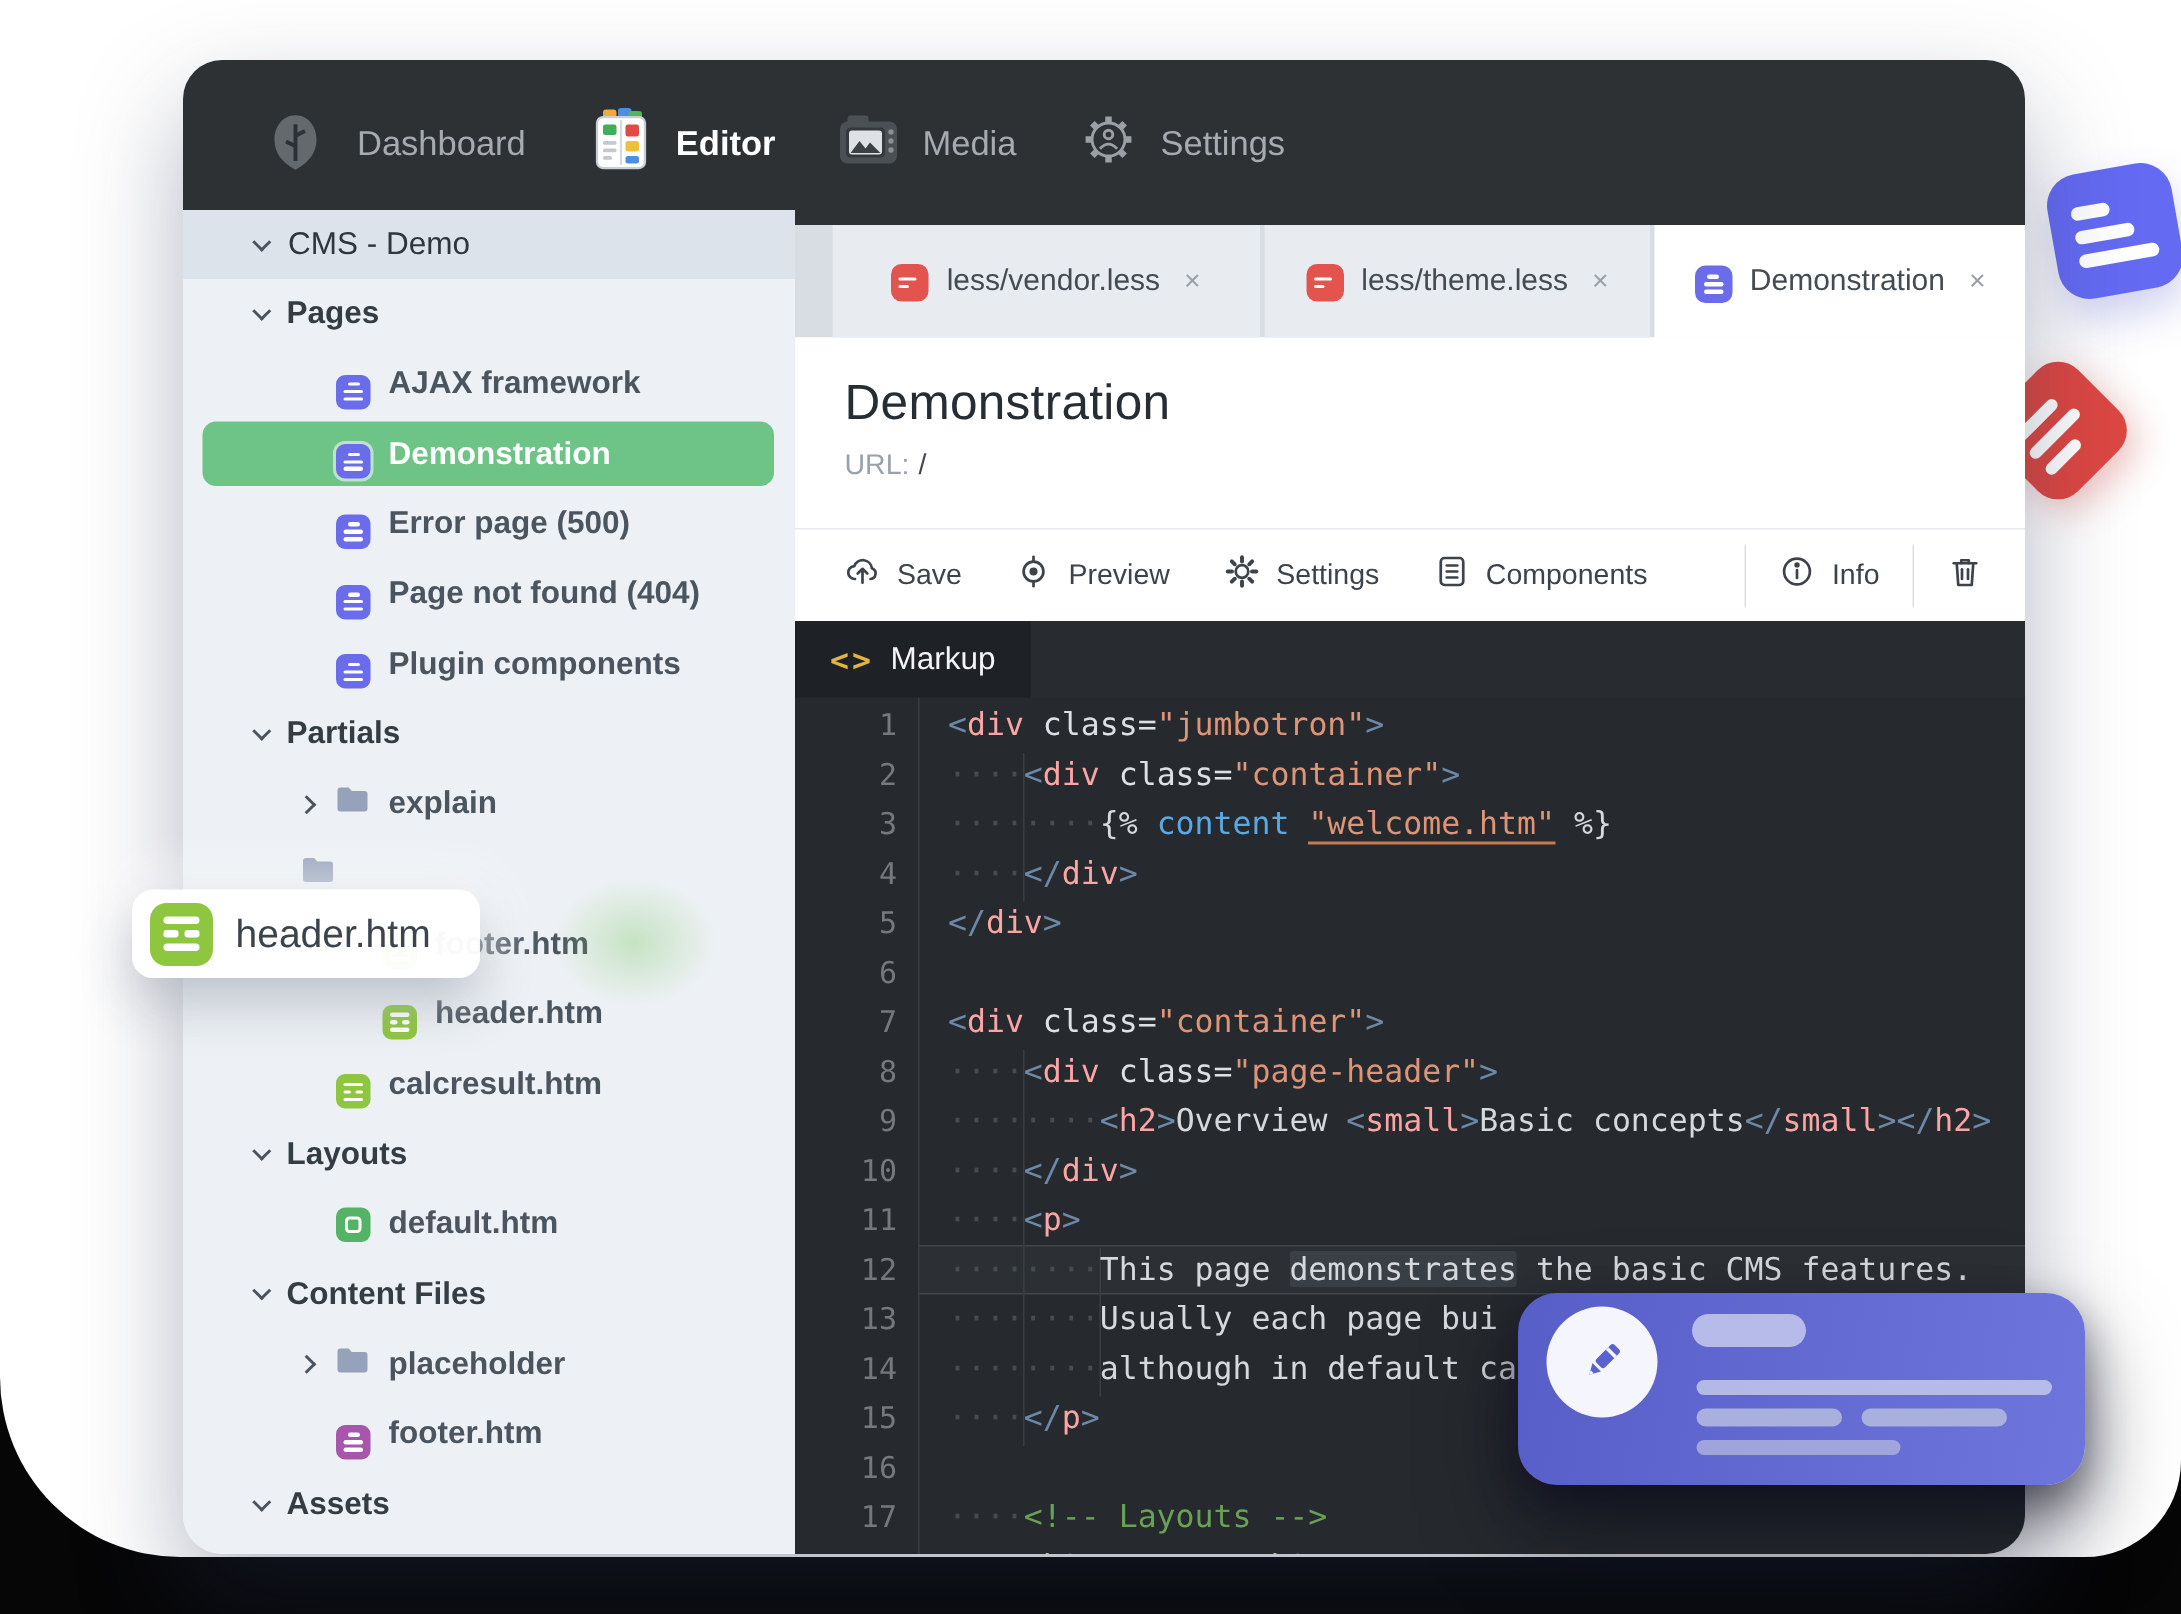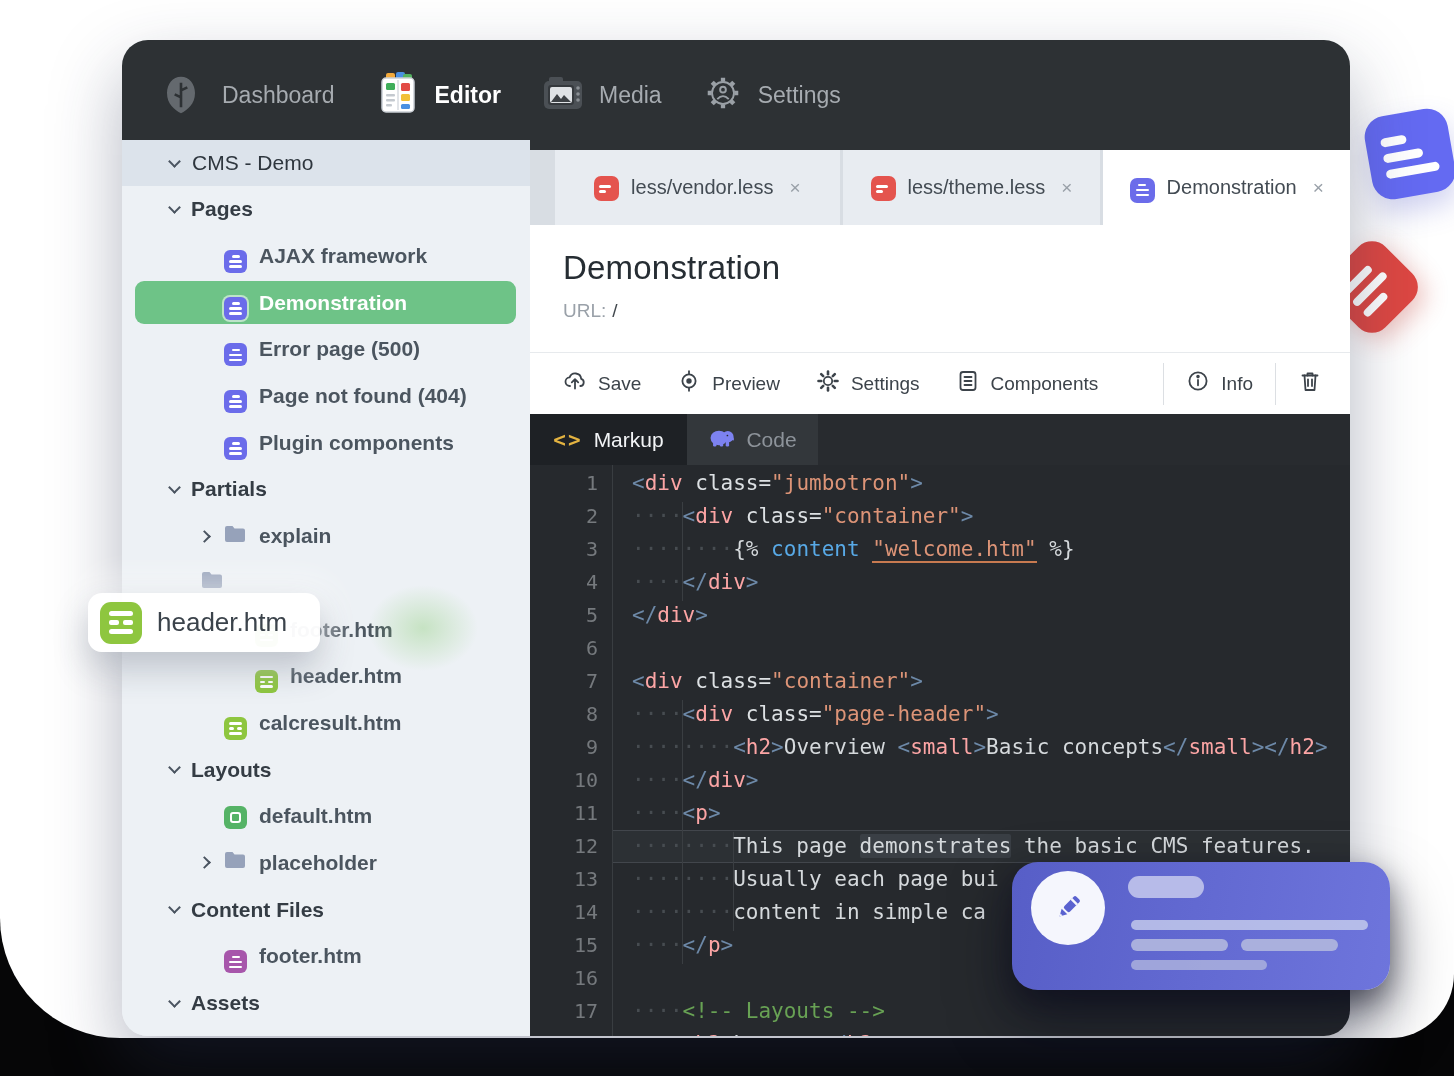--- a/index.html
+++ b/index.html
@@ -22,21 +22,21 @@
     box-shadow:0 10px 24px rgba(200,60,50,.3); }
   .deco-red i { display:block; height:8px; border-radius:4px; background:#fff; }
 
   
   .app { position:absolute; left:122px; top:40px; width:1228px; height:996px;
     border-radius:26px; overflow:hidden; background:#edf1f5; z-index:2;
     box-shadow:0 30px 70px rgba(40,50,80,.35); }
 
   
   .topnav { position:absolute; left:0; top:0; right:0; height:110px; background:#2d3134;
-    display:flex; align-items:center; padding-left:38px; }
+    display:flex; align-items:center; padding-left:54px; }
   .navlogo { margin-right:20px; display:flex; align-items:center; }
   .navitem { display:flex; align-items:center; gap:14px; margin-right:40px; cursor:pointer; }
   .navitem .lbl { font-size:23px; color:#a6abb0; }
   .navitem.active .lbl { color:#ffffff; font-weight:700; }
 
   
   .sidebar { position:absolute; left:0; top:100px; width:408px; bottom:0; background:#edf1f5; }
   .sb-header { height:46px; background:#dce3eb; display:flex; align-items:center;
     padding-left:48px; gap:13px; font-size:21px; color:#2e363e; }
   .chev { width:9px; height:9px; border-right:2px solid #4a5460; border-bottom:2px solid #4a5460;
@@ -334,30 +334,30 @@
           <div class="trow section">
             <span class="chev"></span>
             <span class="tlabel">Layouts</span>
           </div>
           <div class="trow item">
             <span><span class="fi ly">
                 <i class="ring"></i>
               </span></span>
             <span class="tlabel">default.htm</span>
           </div>
+          <div class="trow section">
+            <span class="chev"></span>
+            <span class="tlabel">Content Files</span>
+          </div>
           <div class="trow folder">
             <span class="chev right"></span>
             <span><svg class="foldersvg" viewBox="0 0 24 20">
                 <path d="M2 4 q0-2 2-2 h5.5 l2 2.4 H20 q2 0 2 2 V16 q0 2-2 2 H4 q-2 0-2-2 z" fill="#96a2ba"></path>
               </svg></span>
             <span class="tlabel">placeholder</span>
-          </div>
-          <div class="trow section">
-            <span class="chev"></span>
-            <span class="tlabel">Content Files</span>
           </div>
           <div class="trow item">
             <span><span class="fi ct">
                 <i class="b s"></i>
                 <i class="b"></i>
                 <i class="b"></i>
               </span></span>
             <span class="tlabel">footer.htm</span>
           </div>
           <div class="trow section">
@@ -478,34 +478,20 @@
           </span>
         </div>
       </div>
 
       <div class="editor">
         <div class="edtabs">
           <div class="edtab markup">
             <span class="mkicon">&lt;&gt;</span>
             <span class="elbl">Markup</span>
           </div>
-          <div class="edtab code">
-            <span>
-              <svg width="27" height="20" viewBox="0 0 32 22">
-                <ellipse cx="13" cy="11" rx="10" ry="8.6" fill="#7d82f0"></ellipse>
-                <circle cx="23.5" cy="9.5" r="6.8" fill="#7d82f0"></circle>
-                <path d="M28 9 q3.5 1 2.5 5 l-2.5-.6 z" fill="#7d82f0"></path>
-                <rect x="6" y="16" width="4" height="5" rx="1.5" fill="#7d82f0"></rect>
-                <rect x="14" y="16" width="4" height="5" rx="1.5" fill="#7d82f0"></rect>
-                <rect x="21" y="15" width="4" height="6" rx="1.5" fill="#7d82f0"></rect>
-                <circle cx="23" cy="8" r="1" fill="#2a2d31"></circle>
-              </svg>
-            </span>
-            <span class="elbl">Code</span>
-          </div>
         </div>
         <div class="codearea">
           <div class="curline" id="curline" style="top: 365px;"></div>
           <div class="gutterline"></div>
           <div class="iguide" style="left:152px; top:37px; height:99px;"></div>
           <div class="iguide" style="left:152px; top:235px; height:264px;"></div>
           <div class="iguide" style="left:203px; top:367px; height:99px;"></div>
           <div class="rows" id="code">
               <div class="crow">
                 <span class="num">1</span>
@@ -554,21 +540,21 @@
               <div class="crow">
                 <span class="num">12</span>
                 <span class="lt"><span class="tk-ws">········</span><span class="tk-txt">This page </span><span class="tk-hl">demonstrates</span><span class="tk-txt"> the basic CMS features.</span></span>
               </div>
               <div class="crow">
                 <span class="num">13</span>
                 <span class="lt"><span class="tk-ws">········</span><span class="tk-txt">Usually each page bui</span></span>
               </div>
               <div class="crow">
                 <span class="num">14</span>
-                <span class="lt"><span class="tk-ws">········</span><span class="tk-txt">content in simple ca</span></span>
+                <span class="lt"><span class="tk-ws">········</span><span class="tk-txt">although in default ca</span></span>
               </div>
               <div class="crow">
                 <span class="num">15</span>
                 <span class="lt"><span class="tk-ws">····</span><span class="tk-pb">&lt;/</span><span class="tk-tag">p</span><span class="tk-pb">&gt;</span></span>
               </div>
               <div class="crow">
                 <span class="num">16</span>
                 <span class="lt"></span>
               </div>
               <div class="crow">

